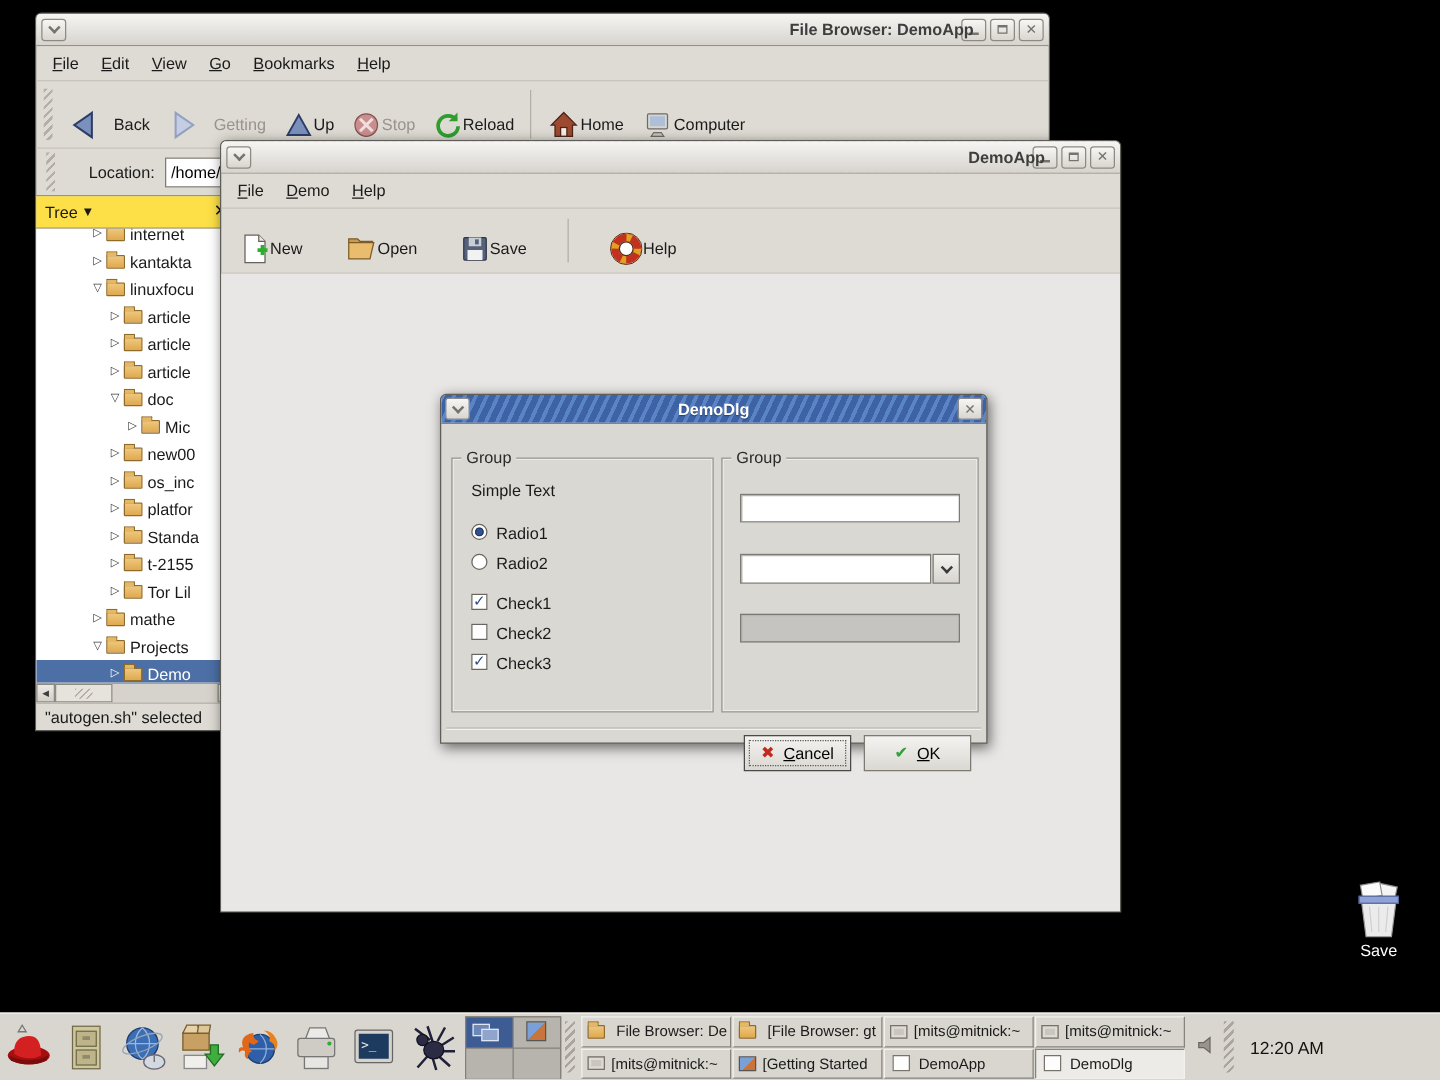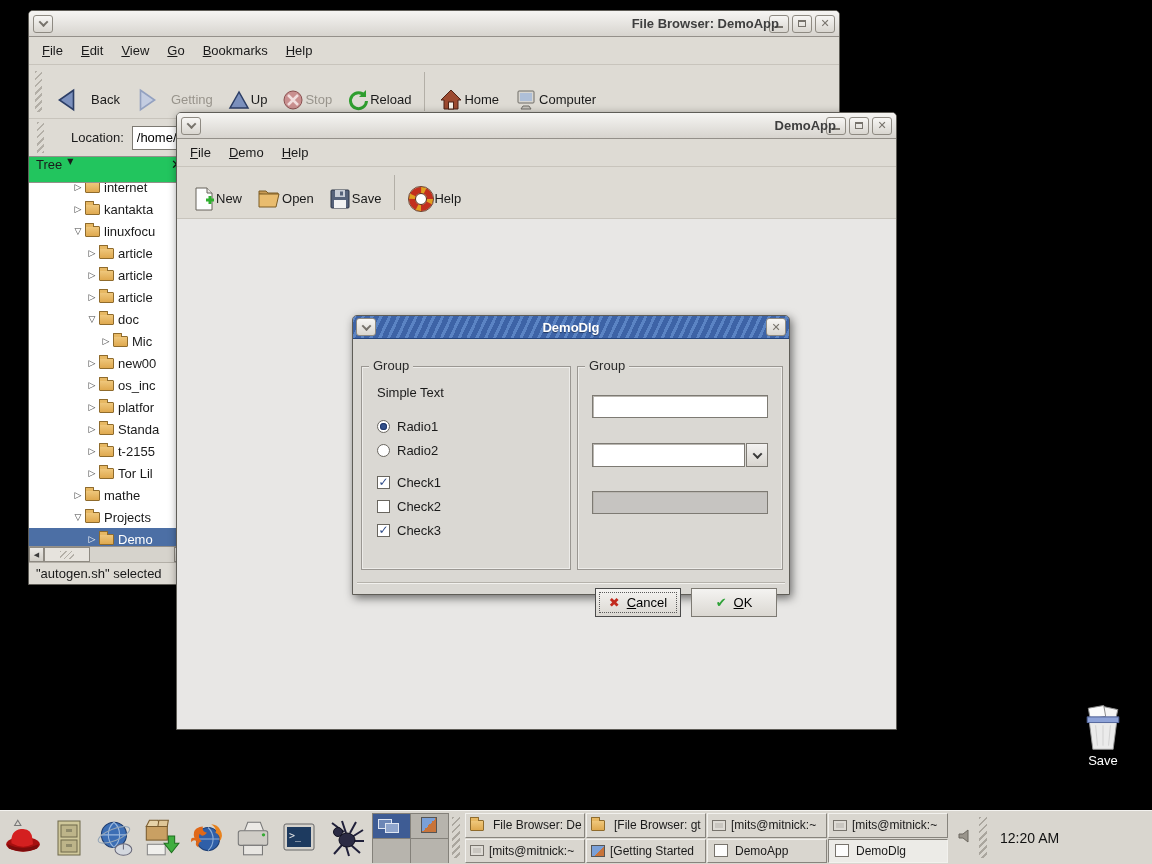--- a/index.html
+++ b/index.html
@@ -34,55 +34,55 @@
   .tool.disabled { color:#98948c; }
   .dd { width:0; height:0; border-left:4px solid transparent; border-right:4px solid transparent; border-top:5px solid #5a5document5a; border-top-color:#5a584f; margin-left:3px; align-self:flex-end; margin-bottom:6px; }
   .tsep { width:1px; background:#b3afa7; align-self:stretch; margin:4px 6px; }
 
   .locbar { display:flex; align-items:center; height:38px; padding:0 6px; border-bottom:1px solid #94908a; }
   .locbar label { margin:0 8px 0 22px; }
   .locbar input { width:150px; height:24px; border:1px solid #7d7a73; background:#fff; font:13px "Liberation Sans",sans-serif; padding:0 4px; }
 
   .fb-lower { flex:1; display:flex; min-height:0; }
   .sidepane { width:161px; display:flex; flex-direction:column; border-right:1px solid #94908a; }
-  .pane-header { height:26px; background:#22c55e; border-bottom:1px solid #94908a; display:flex; padding:0 7px; }
+  .pane-header { height:26px; background:#fde047; border-bottom:1px solid #94908a; display:flex; align-items:center; padding:0 7px; }
   .pane-header .hdr-x { margin-left:auto; font-weight:bold; font-size:13px; color:#111; }
   .tree-wrap { flex:1; position:relative; background:#fff; overflow:hidden; }
   .tree { position:absolute; left:0; top:-7px; right:13px; }
   .vscroll { position:absolute; right:0; top:0; bottom:0; width:13px; background:#d6d3cc; border-left:1px solid #94908a; display:flex; flex-direction:column; align-items:center; font-size:7px; color:#4a4a4a; }
   .vscroll .vthumb { flex:0 0 90px; width:11px; margin-top:100px; background:#e6e3dd; border:1px solid #8e8a82; }
   .trow { height:22px; display:flex; align-items:center; white-space:nowrap; overflow:hidden; }
   .trow.selected { background:#4c6fa5; color:#fff; }
   .expander { width:14px; text-align:center; font-size:9px; color:#3c3c3c; flex:0 0 14px; }
   .trow.selected .expander { color:#fff; }
   .folder { width:15px; height:11px; background:linear-gradient(#efc77c,#dfa94f); border:1px solid #8f6b2c; border-radius:1px; position:relative; margin:0 4px 0 0; flex:0 0 15px; }
   .folder:before { content:''; position:absolute; left:-1px; top:-4px; width:7px; height:3px; background:#e7b863; border:1px solid #8f6b2c; border-bottom:none; border-radius:1px 1px 0 0; }
   .hscroll { height:16px; display:flex; border-top:1px solid #94908a; background:#d6d3cc; align-items:stretch; }
   .stepper { width:15px; display:flex; align-items:center; justify-content:center; font-size:7px; color:#3c3c3c; background:linear-gradient(#eceae6,#d2cfc8); border:1px solid #8e8a82; }
   .stepper.right { margin-left:auto; }
   .hthumb { width:46px; background:#e6e3dd; border:1px solid #8e8a82; background-image:repeating-linear-gradient(135deg,#b3afa7 0 1px,transparent 1px 4px); background-size:14px 8px; background-repeat:no-repeat; background-position:center; }
   .statusbar { height:22px; display:flex; align-items:center; padding:0 7px; background:#dedbd4; border-top:1px solid #b3afa7; }
 
   
   #da { left:176px; top:112px; width:721px; height:618px; z-index:2; }
-  .da-toolbar { display:flex; align-items:flex-end; padding:4px 8px; border-bottom:1px solid #c8c4bc; height:52px; }
+  .da-toolbar { display:flex; align-items:flex-end; padding:4px 8px; border-bottom:1px solid #c8c4bc; height:52px;gap:20px; }
   .da-client { flex:1; background:#e8e7e5; }
 
   
   #dlg { left:352px; top:315px; width:438px; height:280px; z-index:3; background:#dad8d3; }
   .dlg-title { height:23px; flex:0 0 23px; display:flex; align-items:center; padding:0 3px; border-radius:4px 4px 0 0; border-bottom:1px solid #24457e;
     background:repeating-linear-gradient(115deg,#5b84c4 0 3px,#3d63a6 3px 8px); }
   .dlg-title .title { position:absolute; left:50px; right:50px; text-align:center; color:#fff; font-weight:bold; font-size:13px; text-shadow:0 1px 1px rgba(0,0,0,.4); }
   .dlg-body { position:relative; flex:1; }
   .group { position:absolute; top:27px; height:204px; border:1px solid #9a9792; box-shadow:inset 0 0 0 1px rgba(255,255,255,.5); }
   .group .gl { position:absolute; top:-9px; left:7px; background:#dad8d3; padding:0 4px; color:#2a2a2a; }
   #g1 { left:8px; width:210px; }
   #g2 { left:224px; width:206px; }
   .simple-text { position:absolute; left:15px; top:18px; }
-  .radio-row, .check-row { position:absolute; left:15px; display:flex; align-items:center; gap:7px; }
+  .radio-row, .check-row { position:absolute; left:15px; display:flex; gap:7px; }
   .radio { width:13px; height:13px; border-radius:50%; border:1px solid #69665f; background:#fff; position:relative; }
   .radio.on:after { content:''; position:absolute; inset:2px; border-radius:50%; background:#33518c; box-shadow:inset 0 0 0 1px #22386b; }
   .check { width:13px; height:13px; border:1px solid #69665f; background:#fff; display:flex; align-items:center; justify-content:center; }
   .check.on:after { content:'✓'; font-family:"DejaVu Sans",sans-serif; color:#2c4a87; font-weight:bold; font-size:12px; margin-top:-2px; }
   .entry { position:absolute; left:14px; right:14px; height:23px; background:#fff; border:1px solid #7d7a73; box-shadow:inset 1px 1px 0 #b9b6b0; }
   .entry.disabled { background:#c6c4c1; }
   .combo { position:absolute; left:14px; right:14px; height:24px; display:flex; }
   .combo .centry { flex:1; background:#fff; border:1px solid #7d7a73; box-shadow:inset 1px 1px 0 #b9b6b0; }
   .combo .cbtn { width:22px; margin-left:1px; border:1px solid #7d7a73; background:linear-gradient(#f3f2f0,#d8d5cf); display:flex; align-items:center; justify-content:center; }
   .combo .cbtn .chev { border-color:#3a3a3a; }

